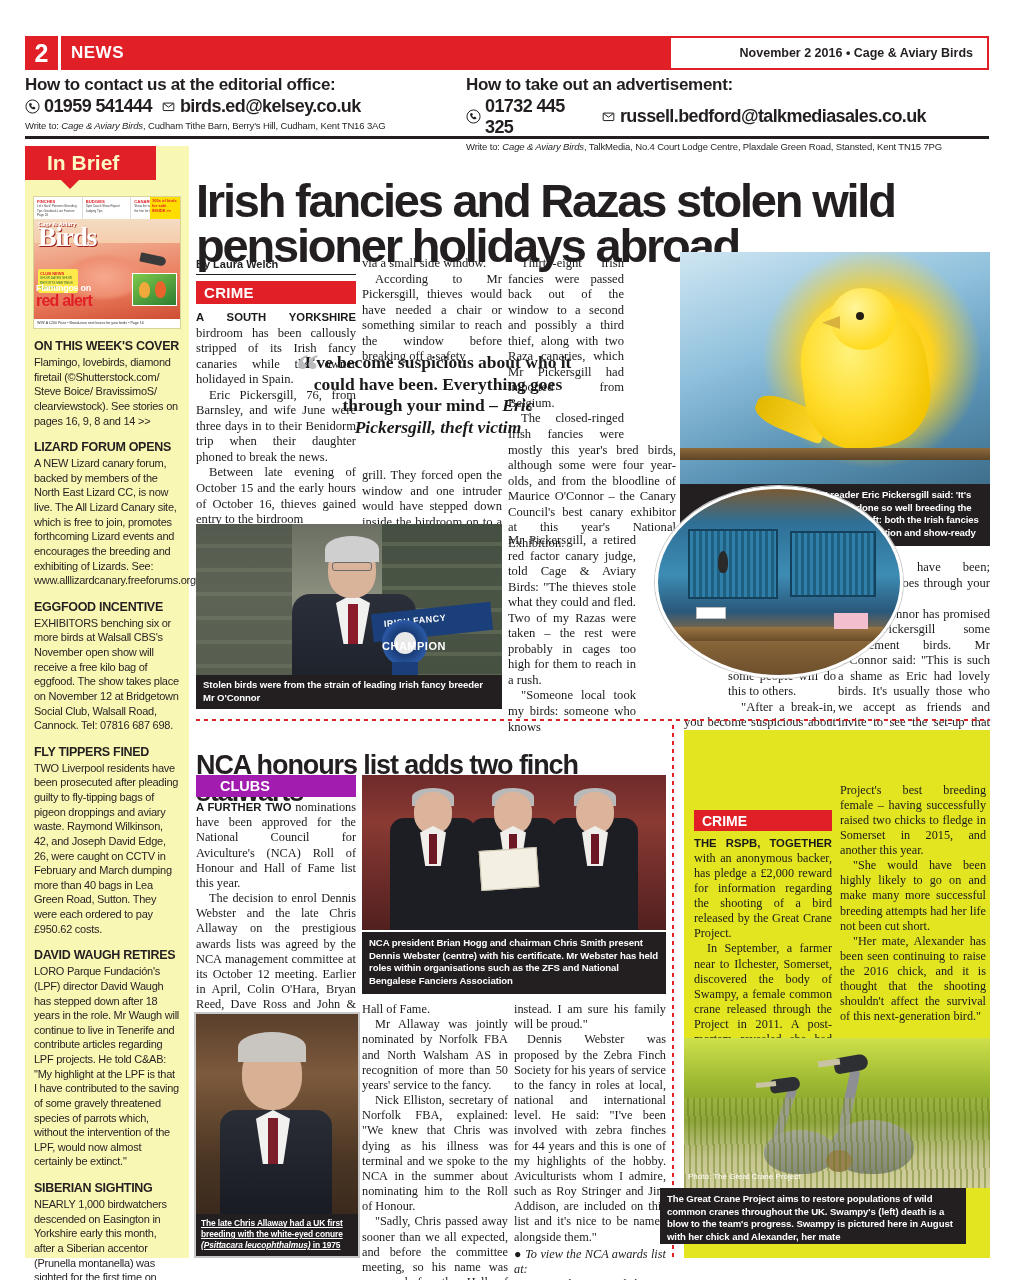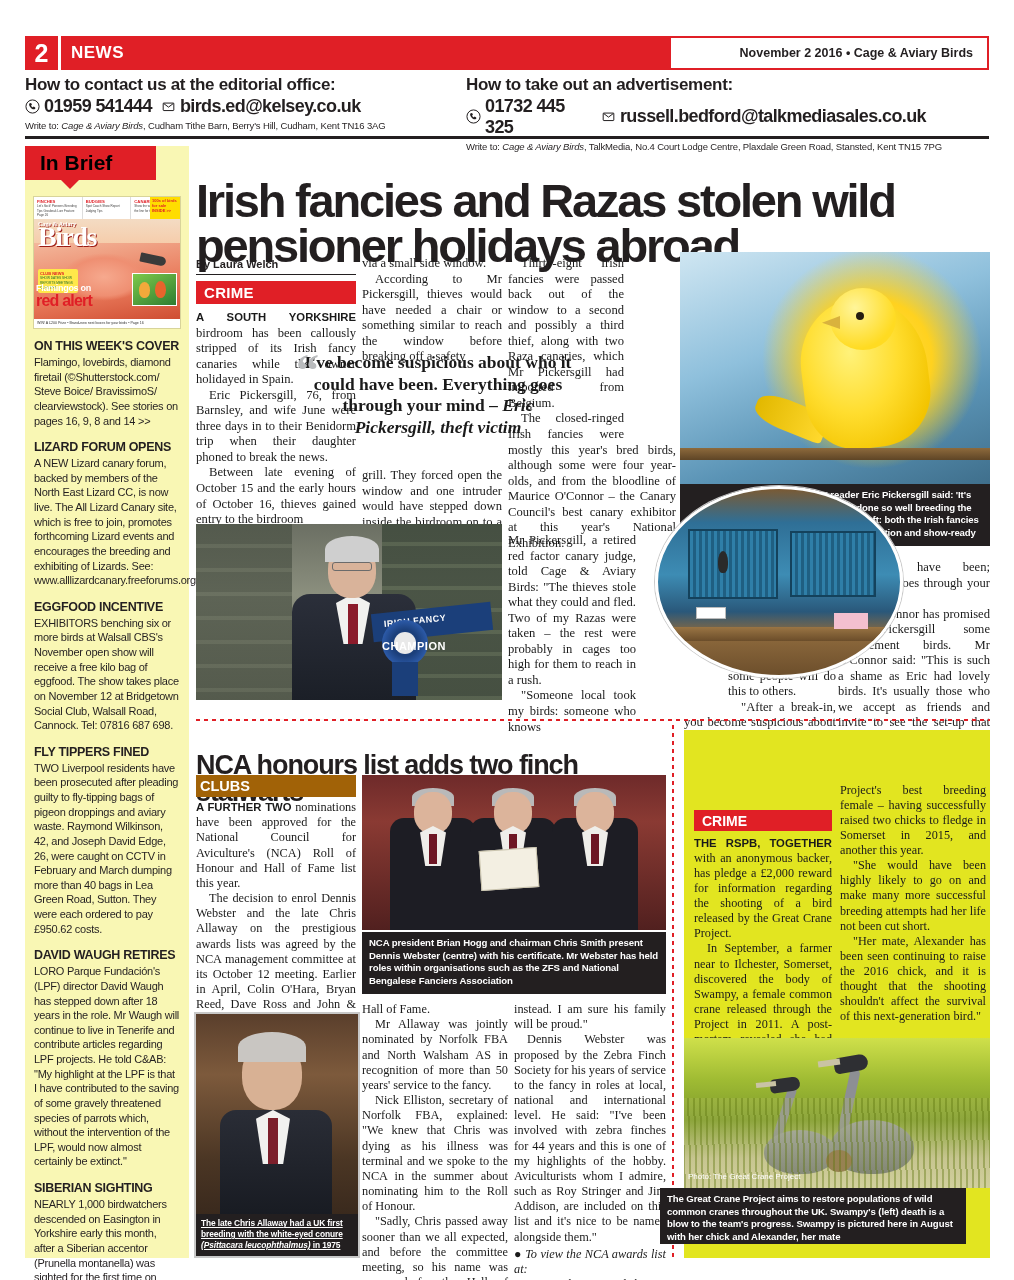--- a/index.html
+++ b/index.html
@@ -61,22 +61,22 @@
     position:absolute; left:25px; top:136px; width:964px; height:3px; background:#231f20;
   }
 
   
   .inbrief {
     position:absolute; left:25px; top:146px; width:164px; height:1112px;
     background:#f9f7b4;
   }
   .inbrief-tab {
     position:relative; width:131px; height:34px; background:#e01f26;
-    color:#000000; font-family:"Liberation Sans", sans-serif; font-weight:bold;
-    font-size:21px; display:flex; align-items:center; padding-left:15px;
+    color:#fef9c3; font-family:"Liberation Sans", sans-serif; font-weight:bold;
+    font-size:21px; display:flex; align-items:center; padding-left:22px;
   }
   .inbrief-tab:after{
     content:""; position:absolute; left:36px; bottom:-9px;
     border-left:9px solid transparent; border-right:9px solid transparent;
     border-top:9px solid #e01f26;
   }
   .cover-img {
     margin:16px 8px 0 8px; width:148px; height:133px; position:relative;
     overflow:hidden; border:1px solid #d8d49a;
     background:linear-gradient(180deg,#f2e9d9 0%, #f6c9a5 40%, #ef9a6e 75%, #d9532e 100%);
@@ -279,22 +279,22 @@
   }
 
   
   .nca-head {
     position:absolute; left:196px; top:730px; width:470px;
     font-family:"Liberation Sans", sans-serif; font-size:27px; color:#231f20;
     letter-spacing:-1.1px; line-height:1;
   }
   .tag-clubs {
     position:absolute; left:196px; top:775px; width:160px; height:22px;
-    background:#a16207; color:#fff; font-family:"Liberation Sans", sans-serif;
-    font-weight:bold; font-size:14.5px; display:flex; align-items:center; padding-left:4px;
+    background:#a21caf; color:#fff; font-family:"Liberation Sans", sans-serif;
+    font-weight:bold; font-size:14.5px; display:flex; align-items:center; padding-left:24px;
   }
   #n1 { left:196px; top:800px; width:160px; font-size:12.3px; }
   #n2 { left:362px; top:1002px; width:146px; font-size:12.3px; }
   #n3 { left:514px; top:1002px; width:152px; font-size:12.3px; }
 
   .img-nca {
     position:absolute; left:362px; top:775px; width:304px; height:155px;
     background:linear-gradient(180deg,#6e2a2a 0%, #8a3a33 30%, #51201f 100%);
     overflow:hidden;
   }
@@ -569,20 +569,21 @@
     <div class="pt-head"></div>
     <div class="pt-hair"></div>
     <div class="pt-glass"></div>
     <div class="pt-sash">
         <span>IRISH FANCY</span>
       </div>
     <div class="pt-rosette"></div>
     <div class="pt-ribbon"></div>
     <div class="pt-champ">CHAMPION</div>
   </div>
+  <div class="cap-dark cap-portrait">Stolen birds were from the strain of leading Irish fancy breeder Mr O'Connor</div>
 
   <div class="dots-h" style="left:196px; top:719px; width:794px;"></div>
 
   <h2 class="nca-head">NCA honours list adds two finch stalwarts</h2>
   <div class="tag-clubs">CLUBS</div>
 
   <div class="bodycol" id="n1">
     <p class="first"><b>A FURTHER TWO</b><span> nominations have been approved for the National Council for Aviculture's (NCA) Roll of Honour and Hall of Fame list this year.</span></p>
     <p>The decision to enrol Dennis Webster and the late Chris Allaway on the prestigious awards lists was agreed by the NCA management committee at its October 12 meeting. Earlier in April, Colin O'Hara, Bryan Reed, Dave Ross and John &amp; Val Ward were added to the Roll of Honour; and foreign bird exhibitor Ernie Gallimore was named in the</p>
   </div>

